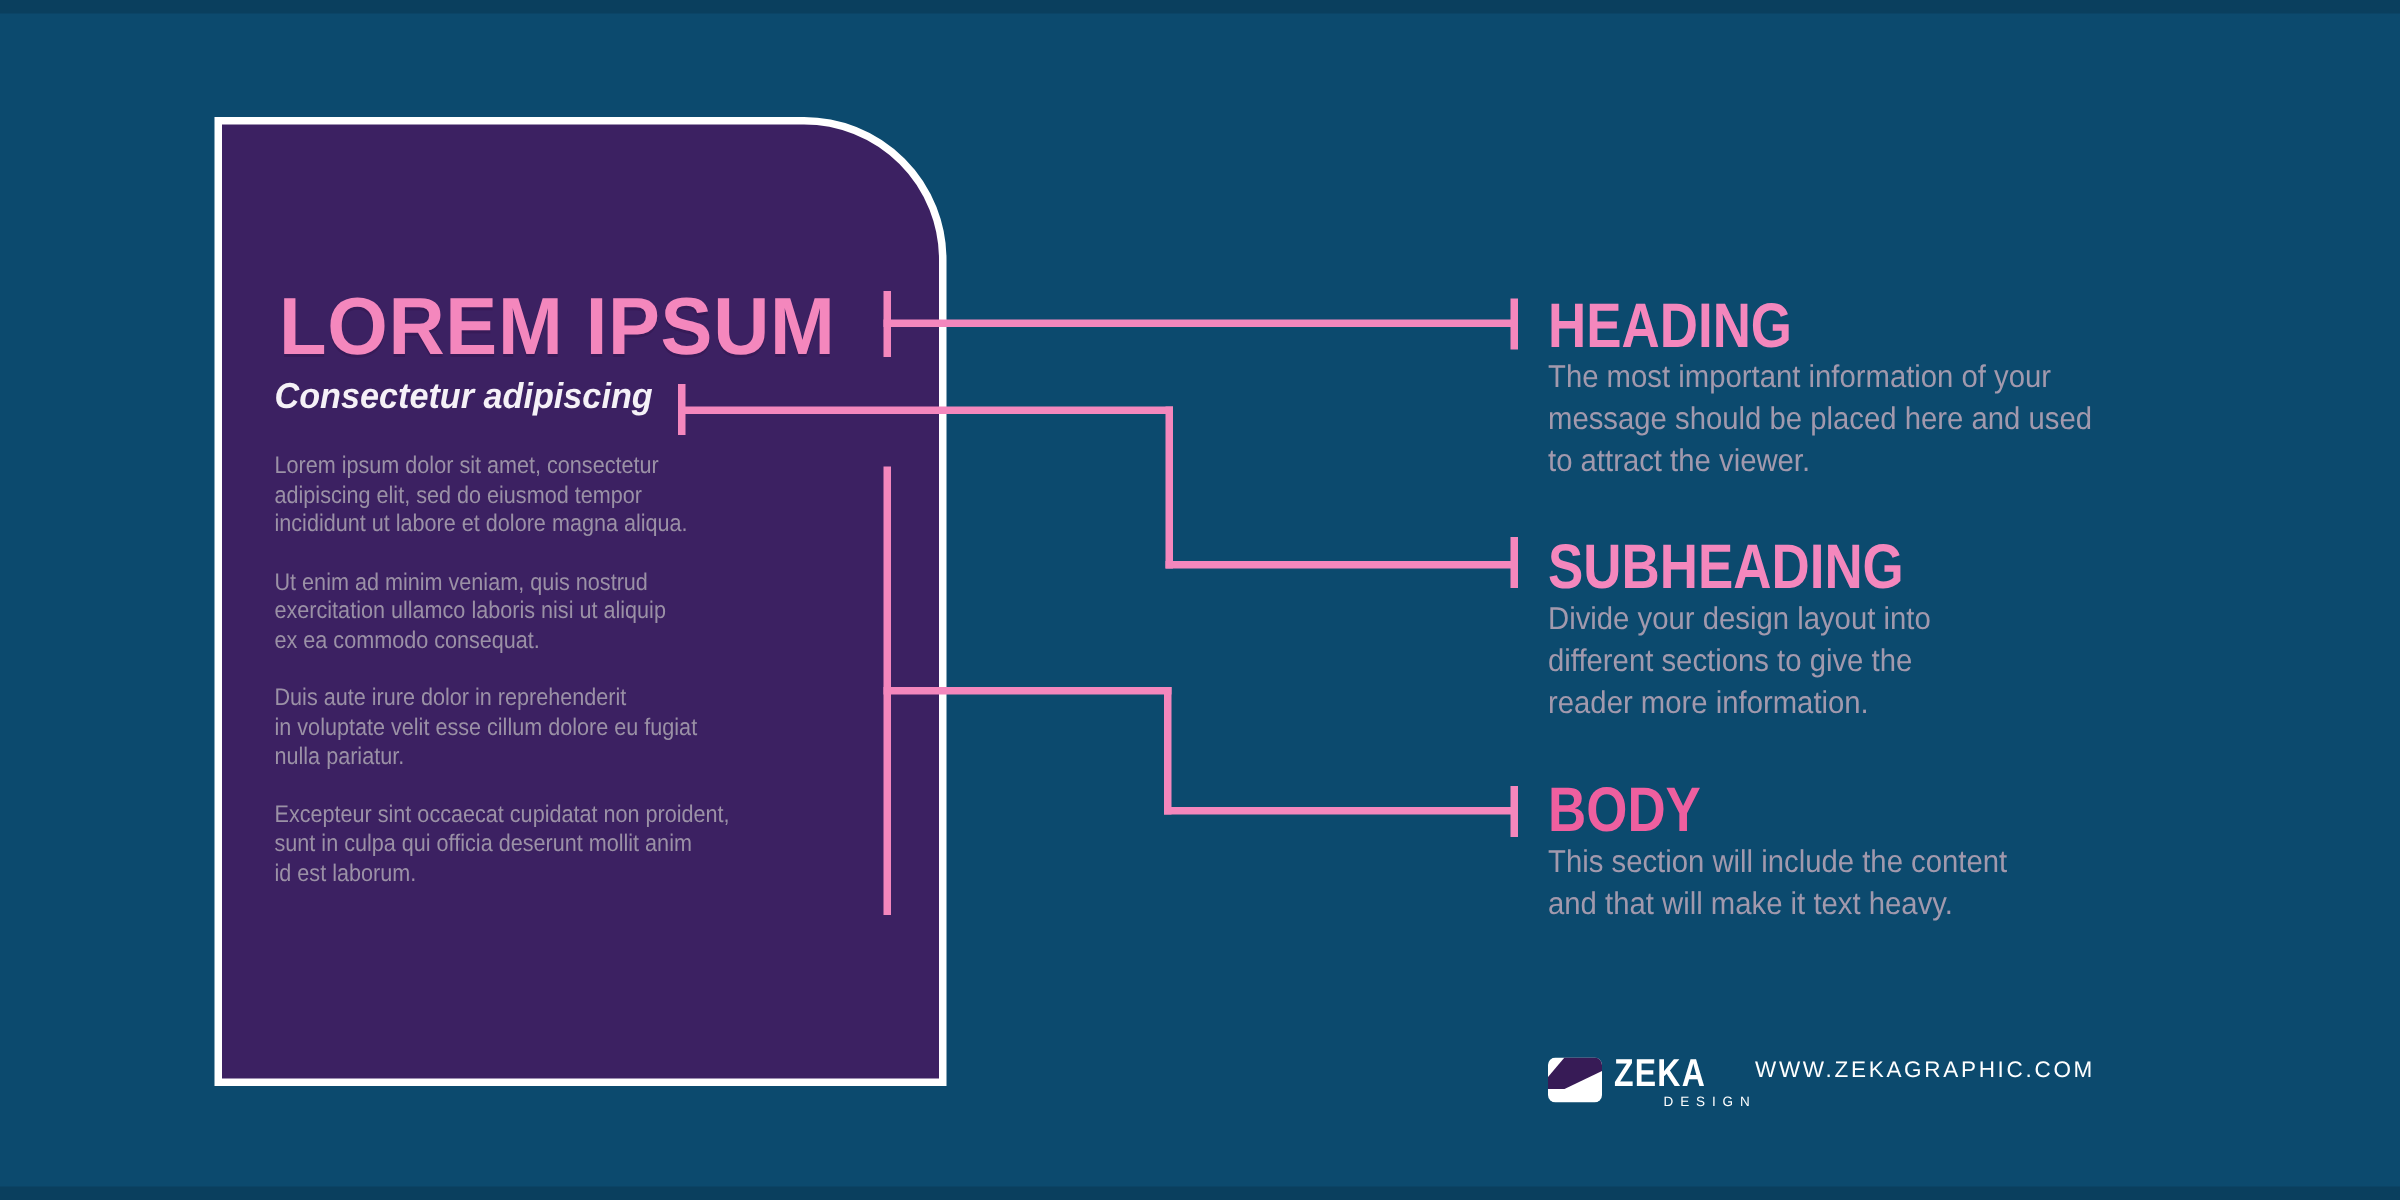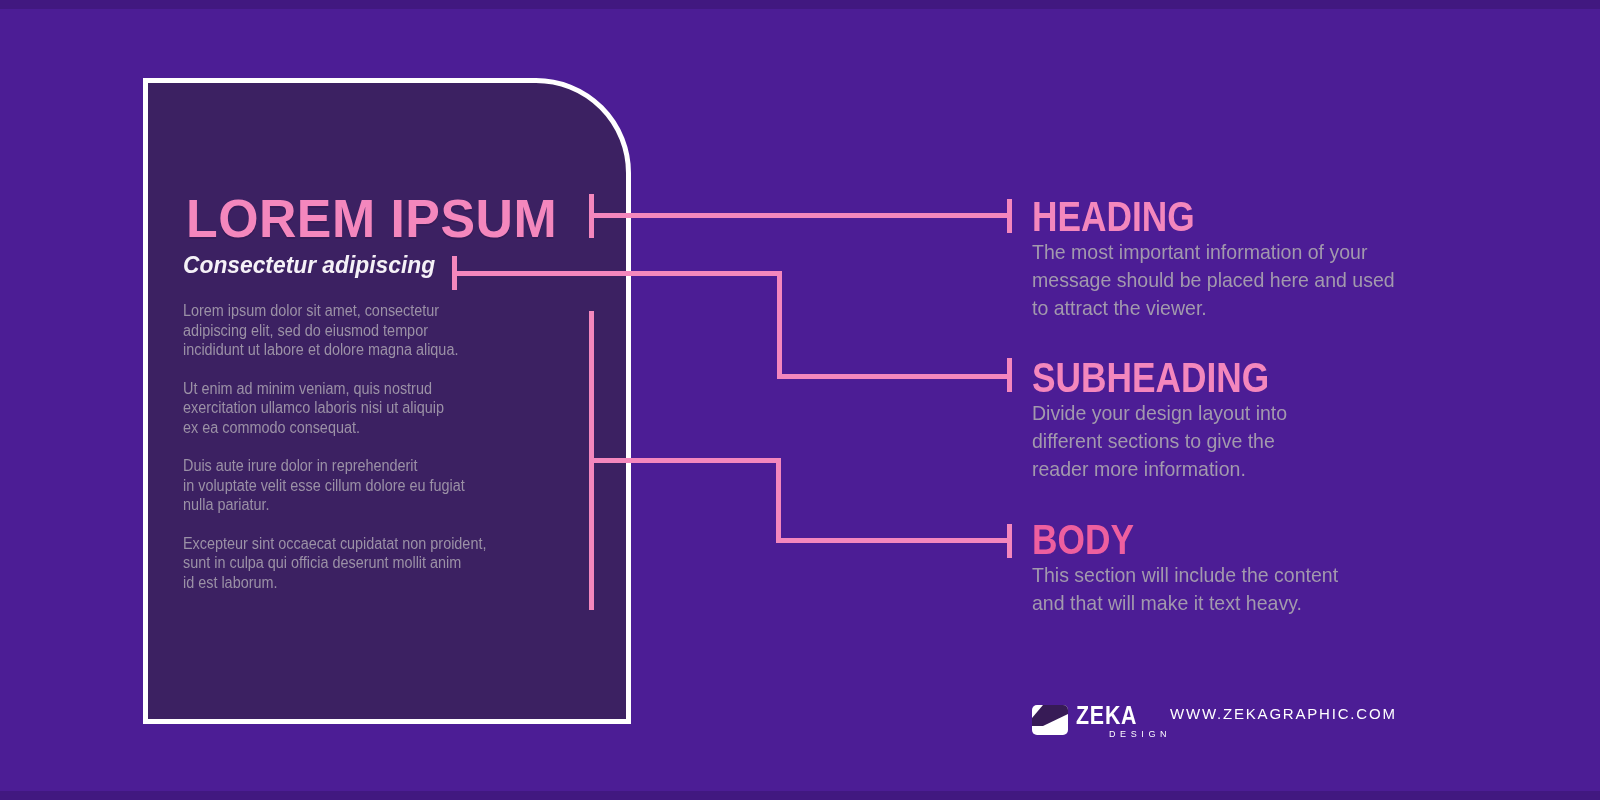--- a/index.html
+++ b/index.html
@@ -1,18 +1,18 @@
 <!DOCTYPE html>
 <html><head>
 <meta charset="utf-8">
 <style>
   html,body{margin:0;padding:0;background:#241040;}
   .canvas{
     position:relative;width:1600px;height:800px;overflow:hidden;
-    background:#4c1d95;font-family:"Liberation Sans",sans-serif;
+    background:#0c4a6e;font-family:"Liberation Sans",sans-serif;
   }
   .edge-strip{position:absolute;left:0;width:1600px;height:9px;background:rgba(0,0,0,.14);}
   .edge-top{top:0;}
   .edge-bottom{bottom:0;}
 
   
   .card{
     position:absolute;left:143px;top:78px;width:478px;height:636px;
     background:#3c2162;border:5px solid #ffffff;
     border-top-right-radius:95px;

